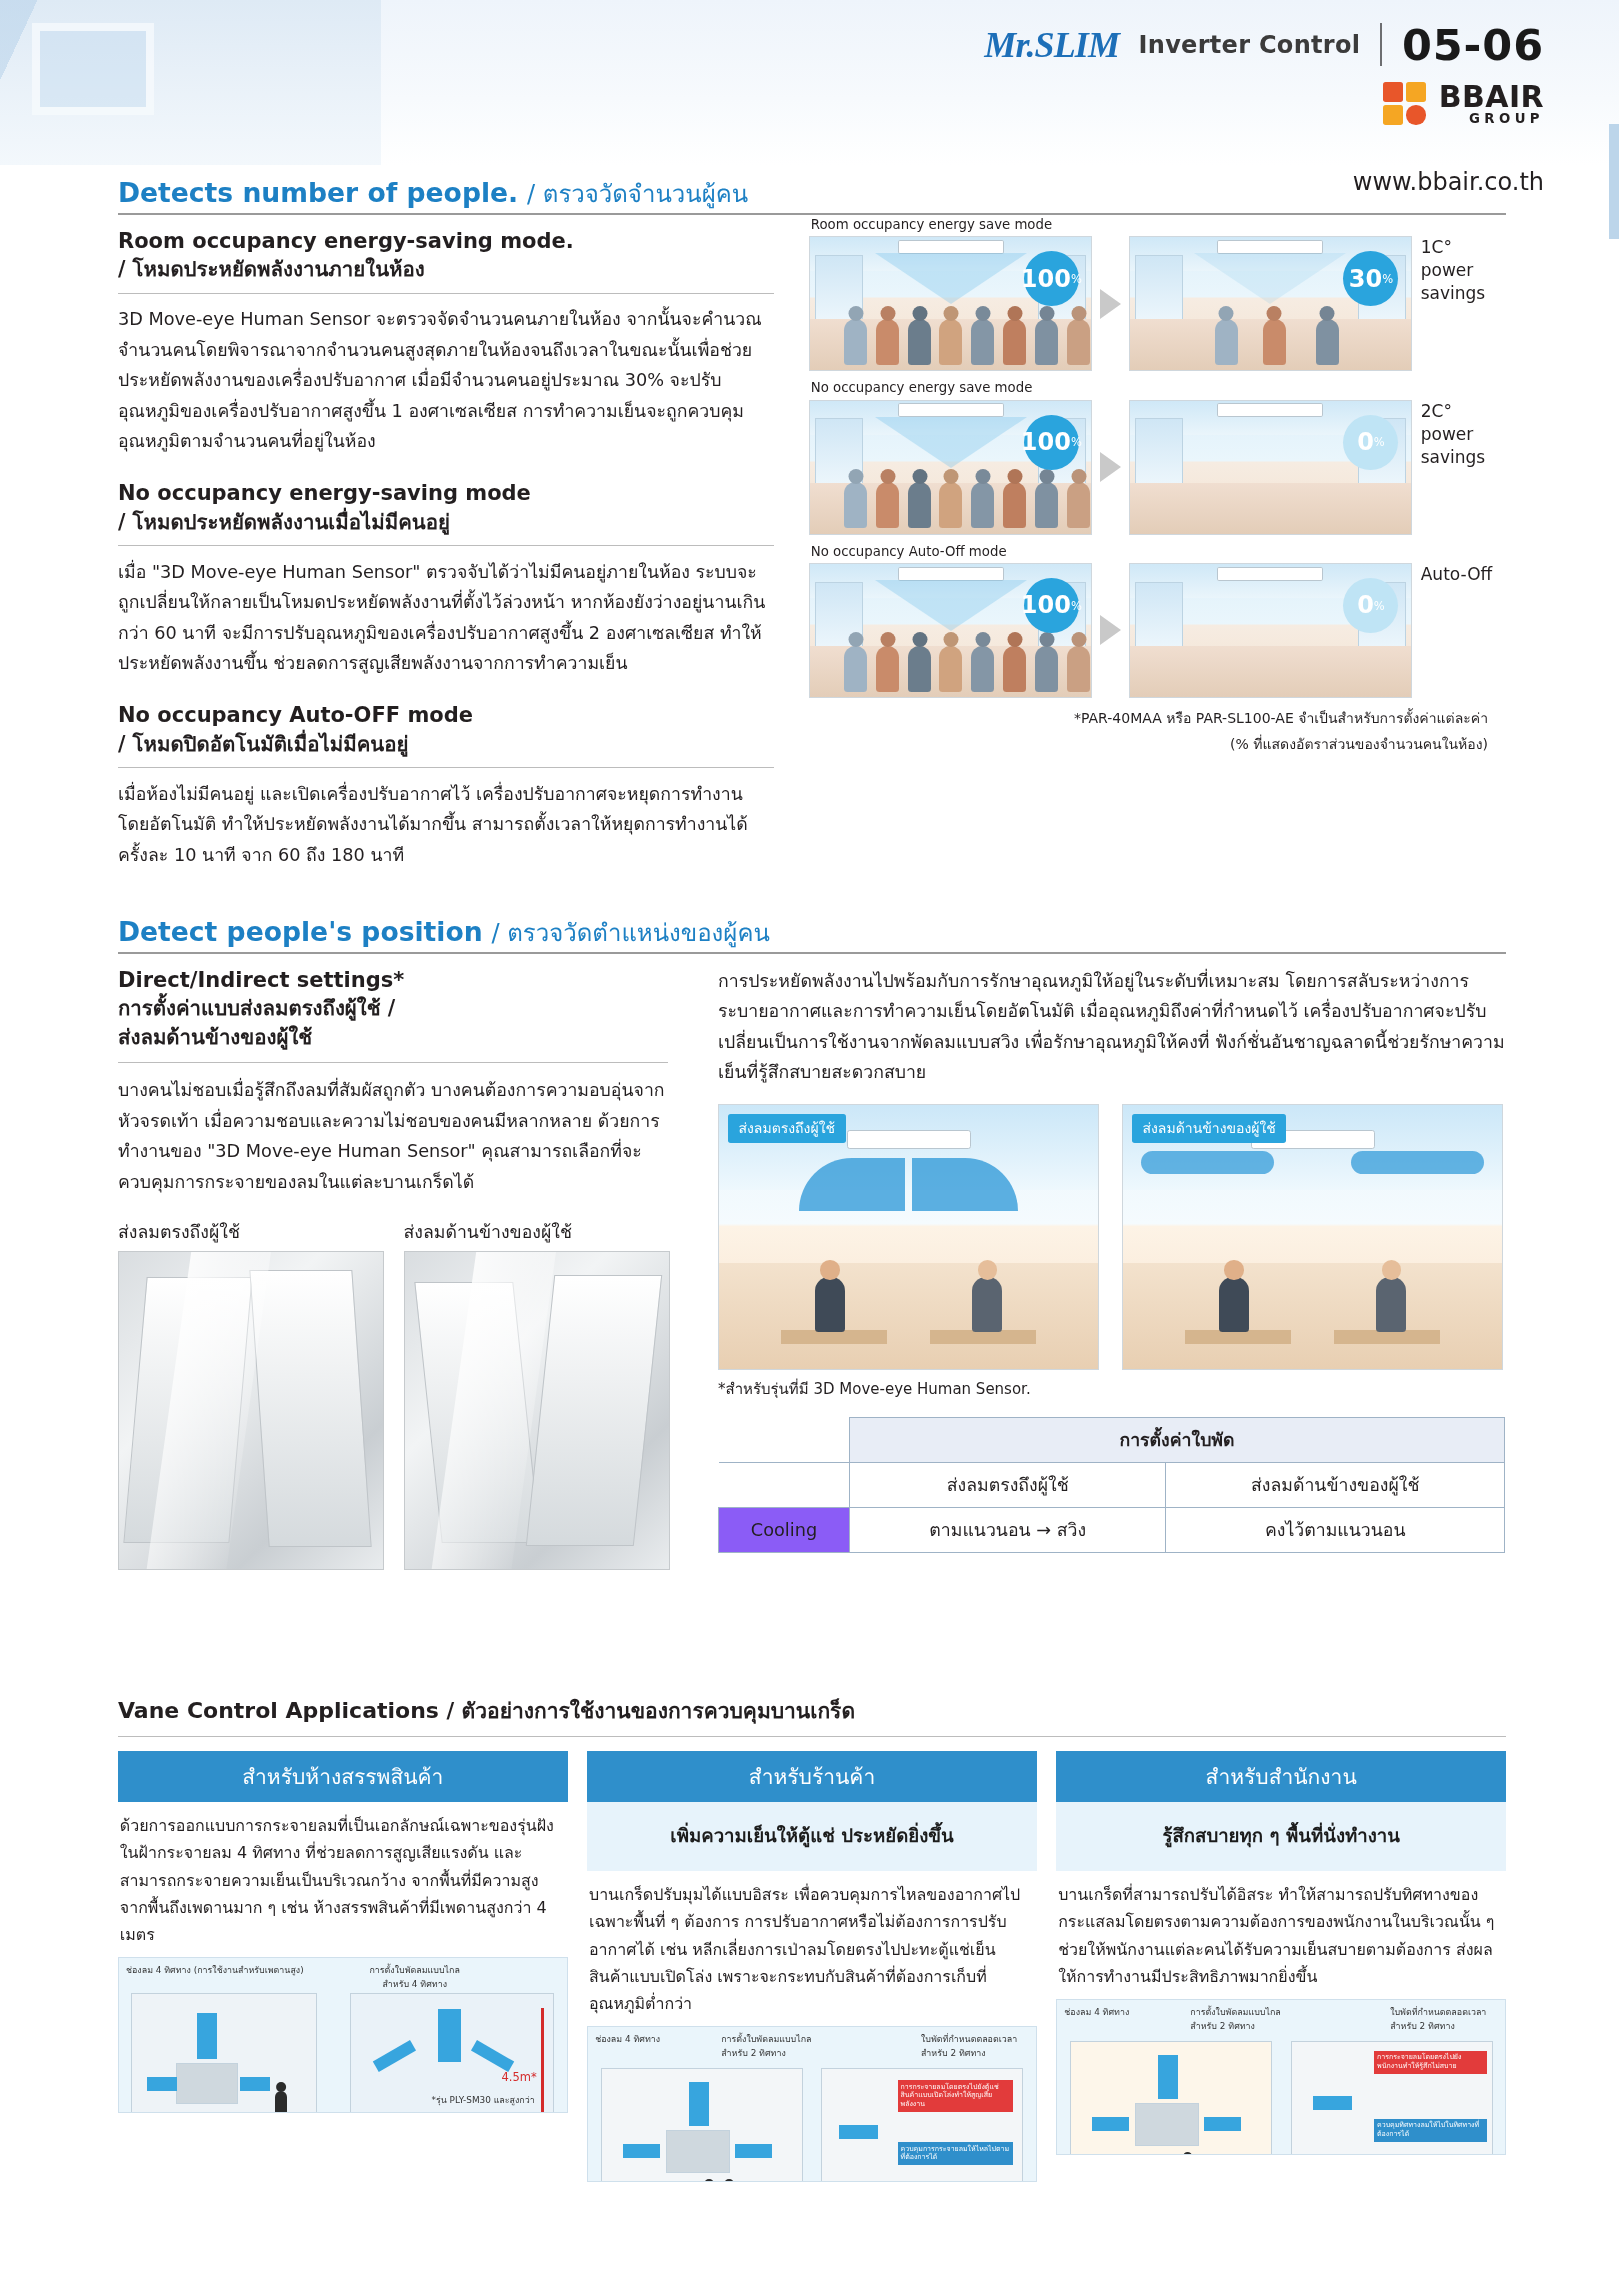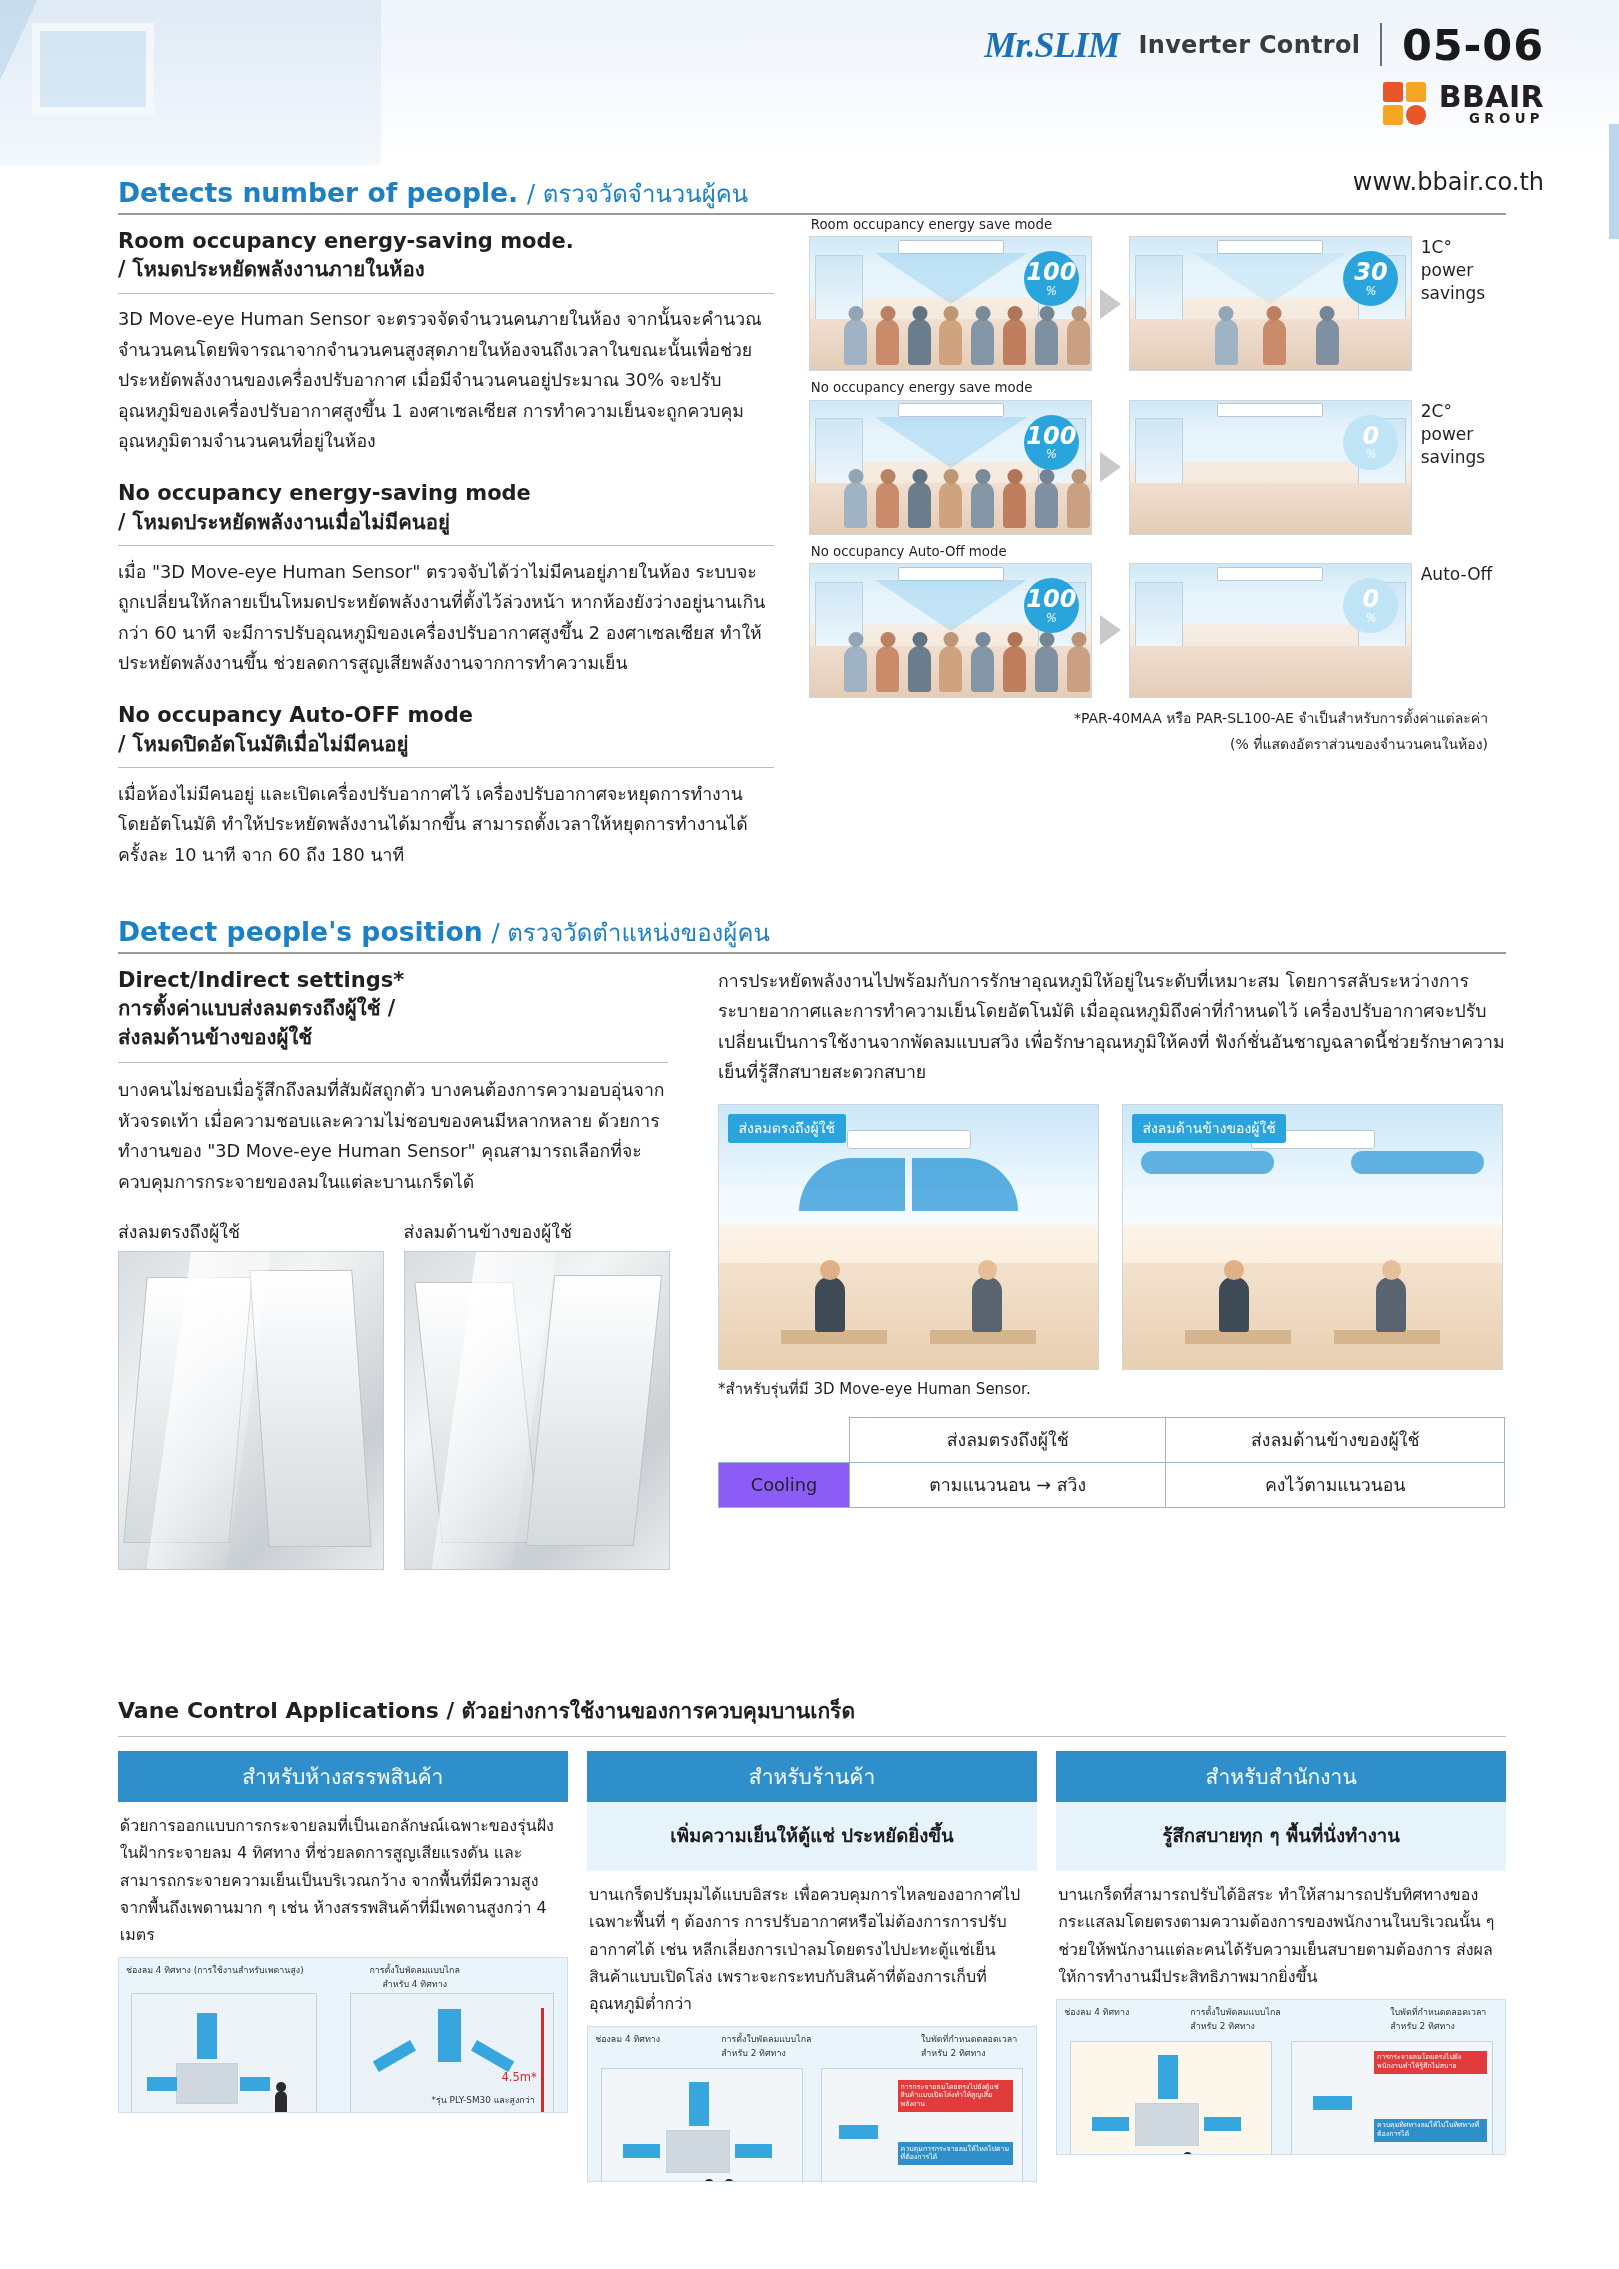--- a/index.html
+++ b/index.html
@@ -91,22 +91,22 @@
     background:linear-gradient(180deg,#f0ded0,#e3cdb8); }
   .scene .beam { position:absolute; top:16px; left:50%; transform:translateX(-50%);
     width:0; height:0; border-left:76px solid transparent; border-right:76px solid transparent;
     border-top:51px solid rgba(120,195,235,.35); }
   .people { position:absolute; bottom:5.3px; left:0; width:100%; height:69px; }
   .people span { position:absolute; bottom:0; width:23px; height:46px; border-radius:11.5px 11.5px 3.5px 3.5px; }
   .people span:before{ content:""; position:absolute; left:50%; top:-13.3px; transform:translateX(-50%);
     width:15px; height:15px; border-radius:50%; background:inherit; filter:brightness(.92);}
   .badge {
     position:absolute; right:12.4px; top:14px; width:55px; height:55px; border-radius:50%;
-    background:#2aa4dd; color:#fff; display:flex; flex-direction:column; align-items:center;
-    justify-content:center; line-height:1;font-style:italic;
+    background:#2aa4dd; color:#fff; display:flex; flex-direction:row; align-items:center;
+    justify-content:center; line-height:1;
   }
   .badge.light { background:#bfe4f5; color:#ffffff; }
   .badge .n { font-weight:bold; font-size:24px; }
   .badge .p { font-size:11.5px; margin-top:1.8px; }
   .arrow-gray {
     width:41px; height:135px; display:flex; align-items:center; justify-content:center;
   }
   .arrow-gray span {
     width:0;height:0;border-top:15px solid transparent;border-bottom:15px solid transparent;
     border-left:21px solid #c9c9c9;
@@ -455,20 +455,24 @@
       <div style="position:absolute;left:101px;bottom:89px;width:19.5px;height:19.5px;border-radius:50%;background:#e0b089;"></div>
       <div style="position:absolute;right:96px;bottom:37px;width:30px;height:55px;background:#5a6470;border-radius:14px 14px 3.5px 3.5px;"></div>
       <div style="position:absolute;right:101px;bottom:89px;width:19.5px;height:19.5px;border-radius:50%;background:#e6be9a;"></div>
     </div>
   </div>
 
   <p class="ill-note">*สำหรับรุ่นที่มี 3D Move-eye Human Sensor.</p>
 
   <table class="vtable" style="margin-top:16px;">
     <tbody>
+        <tr>
+      <td class="corner"></td>
+      <td class="hdr" colspan="2">การตั้งค่าใบพัด</td>
+    </tr>
     <tr>
       <td class="corner"></td>
       <td>ส่งลมตรงถึงผู้ใช้</td>
       <td>ส่งลมด้านข้างของผู้ใช้</td>
     </tr>
     <tr>
       <td class="rowlab">Cooling</td>
       <td>ตามแนวนอน → สวิง</td>
       <td>คงไว้ตามแนวนอน</td>
     </tr>

